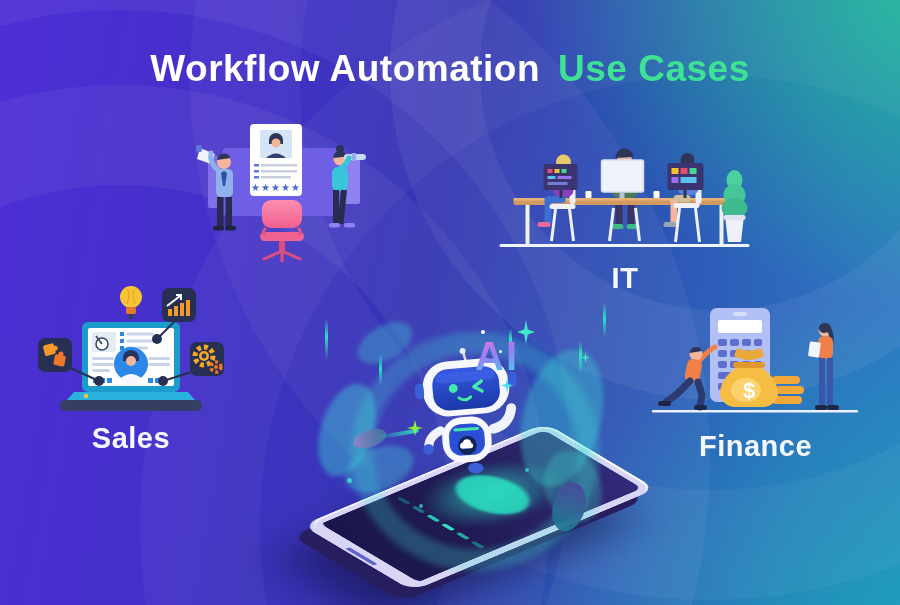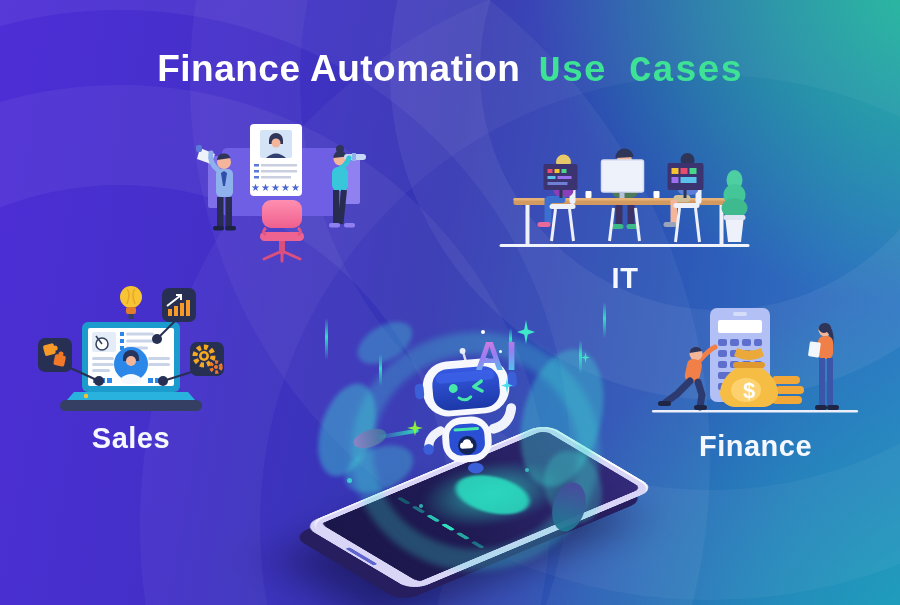--- a/index.html
+++ b/index.html
@@ -13,21 +13,21 @@
   }
   .arc{position:absolute;border-radius:50%;pointer-events:none;}
   .arc-tr1{width:480px;height:480px;right:-150px;top:-260px;border:90px solid rgba(255,255,255,.06);}
   .arc-tr2{width:820px;height:820px;right:-330px;top:-440px;border:110px solid rgba(255,255,255,.045);}
   .arc-left{width:900px;height:900px;left:-470px;top:-130px;border:140px solid rgba(255,255,255,.05);}
   .arc-bl{width:660px;height:660px;left:-310px;bottom:-340px;border:100px solid rgba(255,255,255,.05);}
   .arc-br{width:900px;height:900px;right:-380px;bottom:-490px;border:120px solid rgba(255,255,255,.04);}
 
   .title{position:absolute;top:48px;left:0;width:100%;text-align:center;
     font-size:37px;font-weight:700;letter-spacing:.5px;color:#ffffff;margin:0;}
-  .title .accent{color:#3ee295;margin-left:18px;font-family:Liberation Mono, monospace;}
+  .title .accent{color:#3ee295;margin-left:18px;}
 
   figure.usecase{position:absolute;margin:0;text-align:center;}
   figure.usecase figcaption{color:#f6f8ff;font-weight:700;font-size:29px;letter-spacing:.5px;}
   .uc-hr{left:192px;top:118px;width:180px;}
   .uc-it{left:496px;top:118px;width:258px;}
   .uc-sales{left:36px;top:282px;width:190px;}
   .uc-sales figcaption{margin-top:-4px;}
   .uc-finance{left:648px;top:302px;width:215px;}
   .uc-finance figcaption{margin-top:4px;}
 
@@ -97,21 +97,21 @@
 
 <div class="stage">
 
   <div class="arc arc-tr1"></div>
   <div class="arc arc-tr2"></div>
   <div class="arc arc-left"></div>
   <div class="arc arc-bl"></div>
   <div class="arc arc-br"></div>
 
   <h1 class="title">
-    <span>Finance Automation</span><span class="accent">Use Cases</span>
+    <span>Workflow Automation</span><span class="accent">Use Cases</span>
   </h1>
 
   <figure class="usecase uc-hr">
     <svg width="180" height="145" viewBox="0 0 180 145">
       <defs>
         <linearGradient id="pinkGrad" x1="0" y1="0" x2="0" y2="1">
           <stop offset="0" stop-color="#ff8fb0"></stop>
             <stop offset="1" stop-color="#ef5f8e"></stop>
         </linearGradient>
       </defs>

